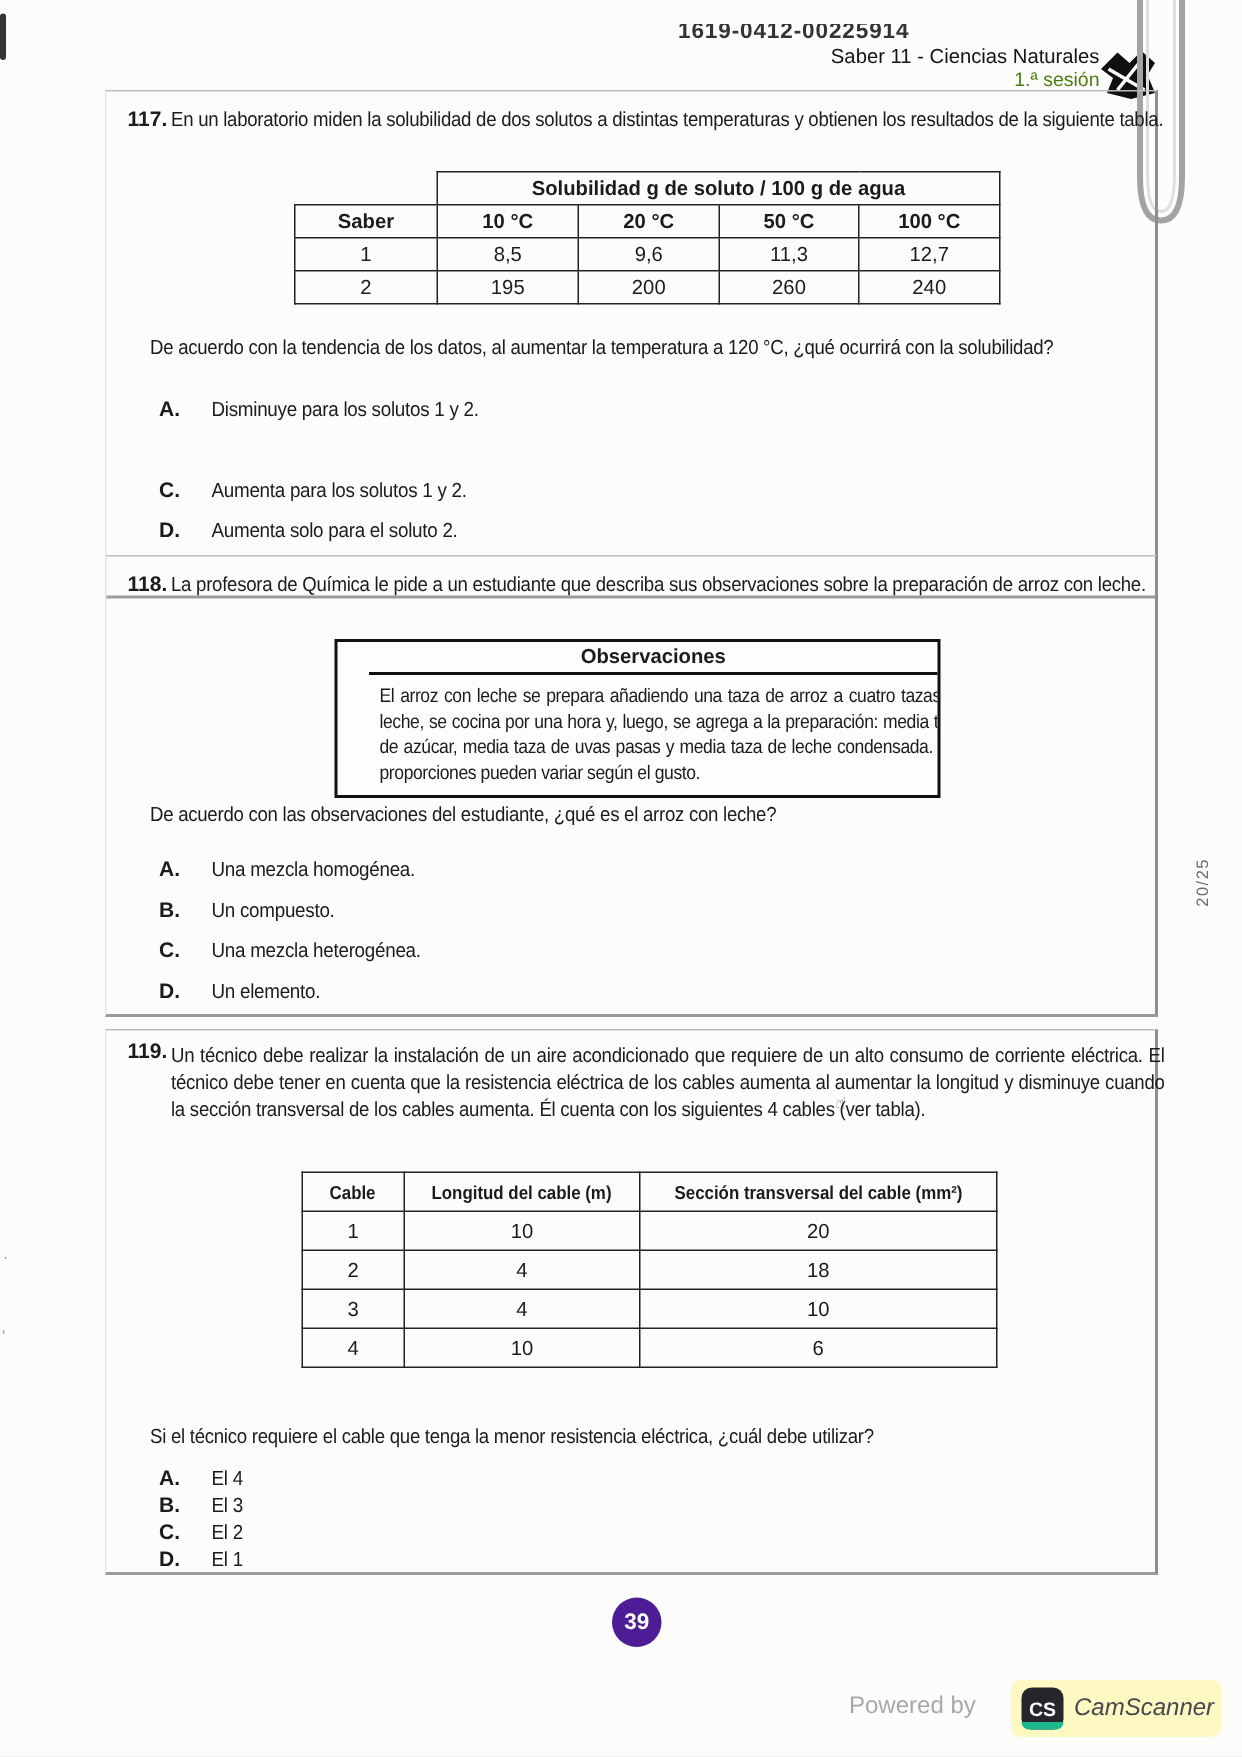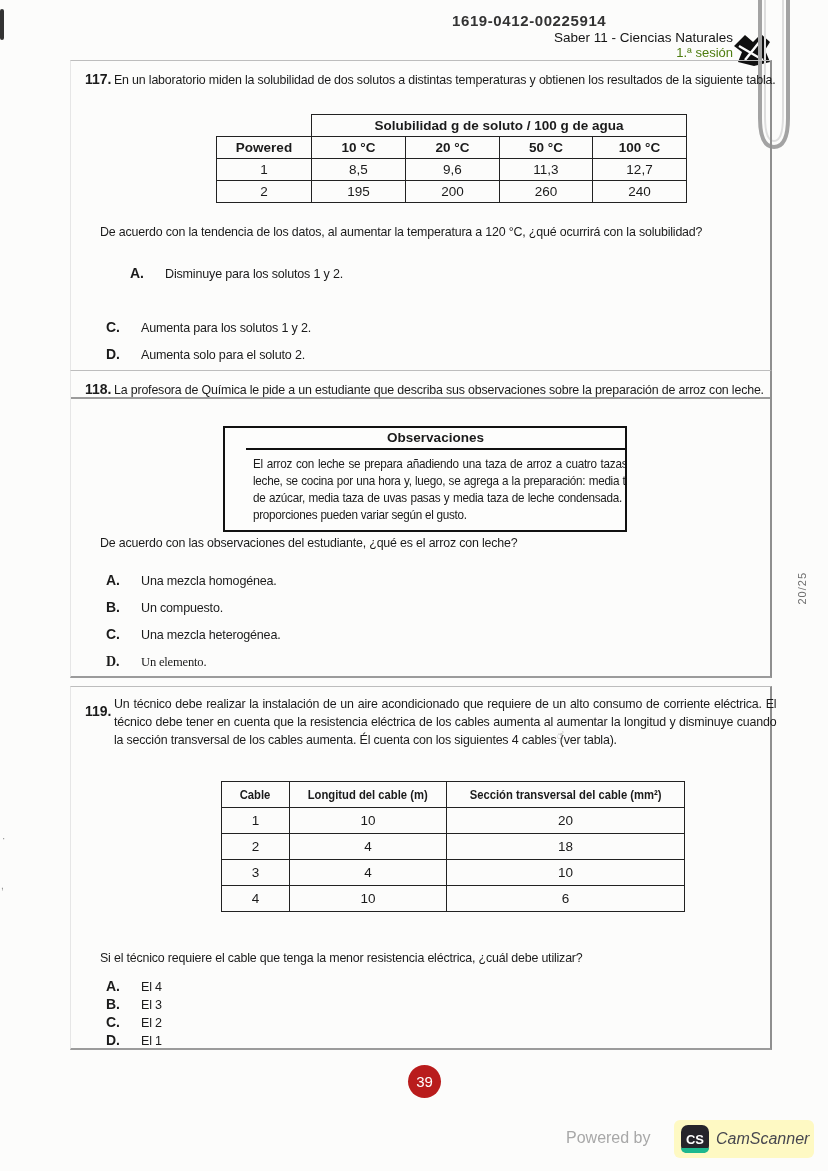--- a/index.html
+++ b/index.html
@@ -28,43 +28,43 @@
   .q-num{position:absolute;left:14px;font-size:14px;font-weight:700;}
   .scan{font-size:13.5px;letter-spacing:-.2px;line-height:18px;
         transform:scaleX(.92);transform-origin:0 0;}
   .q-intro{position:absolute;left:43px;width:720px;text-align:justify;}
   .q-prompt{position:absolute;left:29px;width:740px;white-space:nowrap;}
   .opt{position:absolute;left:35px;white-space:nowrap;}
   .opt-letter{display:inline-block;width:35px;font-size:14px;font-weight:700;}
   .opt-text{display:inline-block;font-size:13.5px;letter-spacing:-.2px;
             transform:scaleX(.93);transform-origin:0 0;}
   
-  table.tbl{border-collapse:collapse;position:absolute;table-layout:fixed;margin-left:20px;}
+  table.tbl{border-collapse:collapse;position:absolute;table-layout:fixed;}
   table.tbl td{border:1.5px solid #222;text-align:center;vertical-align:middle;
                font-size:13.5px;padding:0;overflow:hidden;}
   table.tbl td.th{font-weight:700;}
   table.tbl td.nb{border:none;background:transparent;}
   .tight{display:inline-block;transform:scaleX(.9);transform-origin:center;white-space:nowrap;}
   .t117{left:125px;top:53px;}
   .t117 td{height:21px;}
   .t119{left:130px;top:94px;}
   .t119 td{height:25px;}
   .t119 td.th{font-size:12.5px;}
   
   .obs-box{position:absolute;left:152px;top:55px;width:404px;
            border:2px solid #111;box-sizing:border-box;background:#fdfdfc;padding-left:21px;}
   .obs-title{border-bottom:2px solid #111;text-align:center;
              font-size:13.5px;font-weight:700;padding:2px 0 3px;}
   .obs-body{padding:5px 7px 7px;overflow:hidden;}
   .obs-body-inner{width:434px;transform:scaleX(.90);transform-origin:0 0;
                   font-size:13px;letter-spacing:-.3px;line-height:17px;text-align:justify;}
   
   .page-circle{position:absolute;left:408px;top:1065px;width:33px;height:33px;
-               border-radius:50%;background:#b91c1c;color:#fff;font-size:15px;
-               font-weight:400;display:flex;align-items:center;justify-content:center;}
+               border-radius:50%;background:#4c1d95;color:#fff;font-size:15px;
+               font-weight:700;display:flex;align-items:center;justify-content:center;}
   .powered{position:absolute;left:566px;top:1129px;font-size:16px;color:#a8a8a8;}
   .cs-badge{position:absolute;left:674px;top:1120px;width:140px;height:38px;
             background:#fef9c3;border-radius:6px;display:flex;align-items:center;}
   .cs-square{position:relative;width:28px;height:28px;margin-left:7px;border-radius:7px;
              background:#26252b;color:#fff;font-size:13px;font-weight:700;
              display:flex;align-items:center;justify-content:center;}
   .cs-square .teal{position:absolute;left:0;bottom:0;width:100%;height:5px;
                    background:#1db88e;border-radius:0 0 7px 7px;}
   .cs-name{margin-left:7px;font-size:16px;font-weight:500;color:#47474f;font-style:italic;}
   .side-text{position:absolute;left:796px;top:572px;width:16px;height:60px;}
@@ -112,21 +112,21 @@
           <col style="width:94px">
           <col style="width:93px">
           <col style="width:94px">
         </colgroup>
       <tbody>
           <tr>
         <td class="nb"></td>
         <td class="th" colspan="4">Solubilidad g de soluto / 100 g de agua</td>
       </tr>
       <tr>
-        <td class="th">Powered</td>
+        <td class="th">Saber</td>
         <td class="th">10 °C</td>
         <td class="th">20 °C</td>
         <td class="th">50 °C</td>
         <td class="th">100 °C</td>
       </tr>
       <tr>
         <td>1</td>
         <td>8,5</td>
         <td>9,6</td>
         <td>11,3</td>
@@ -137,21 +137,21 @@
         <td>195</td>
         <td>200</td>
         <td>260</td>
         <td>240</td>
       </tr>
     </tbody>
       </table>
 
     <div class="q-prompt scan" style="top:162px;">De acuerdo con la tendencia de los datos, al aumentar la temperatura a 120 °C, ¿qué ocurrirá con la solubilidad?</div>
 
-    <div class="opt" style="top:203px;margin-left:24px;">
+    <div class="opt" style="top:203px;">
       <span class="opt-letter">A.</span><span class="opt-text">Disminuye para los solutos 1 y 2.</span>
     </div>
     <div class="opt" style="top:257px;">
       <span class="opt-letter">C.</span><span class="opt-text">Aumenta para los solutos 1 y 2.</span>
     </div>
     <div class="opt" style="top:284px;">
       <span class="opt-letter">D.</span><span class="opt-text">Aumenta solo para el soluto 2.</span>
     </div>
   </section>
 
@@ -170,27 +170,27 @@
 
     <div class="opt" style="top:200px;">
       <span class="opt-letter">A.</span><span class="opt-text">Una mezcla homogénea.</span>
     </div>
     <div class="opt" style="top:227px;">
       <span class="opt-letter">B.</span><span class="opt-text">Un compuesto.</span>
     </div>
     <div class="opt" style="top:254px;">
       <span class="opt-letter">C.</span><span class="opt-text">Una mezcla heterogénea.</span>
     </div>
-    <div class="opt" style="top:281px;font-family:Liberation Serif, serif;">
+    <div class="opt" style="top:281px;">
       <span class="opt-letter">D.</span><span class="opt-text">Un elemento.</span>
     </div>
   </section>
 
   <section class="q-block" style="top:686px;height:364px;">
-    <span class="q-num" style="top:16px;">119.</span>
+    <span class="q-num" style="top:5px;">119.</span>
     <div class="q-intro scan" style="top:8px;">Un técnico debe realizar la instalación de un aire acondicionado que requiere de un alto consumo de corriente eléctrica. El técnico debe tener en cuenta que la resistencia eléctrica de los cables aumenta al aumentar la longitud y disminuye cuando la sección transversal de los cables aumenta. Él cuenta con los siguientes 4 cables (ver tabla).</div>
 
     <table class="tbl t119">
       <colgroup>
           <col style="width:68px">
           <col style="width:157px">
           <col style="width:238px">
         </colgroup>
       <tbody>
           <tr>

